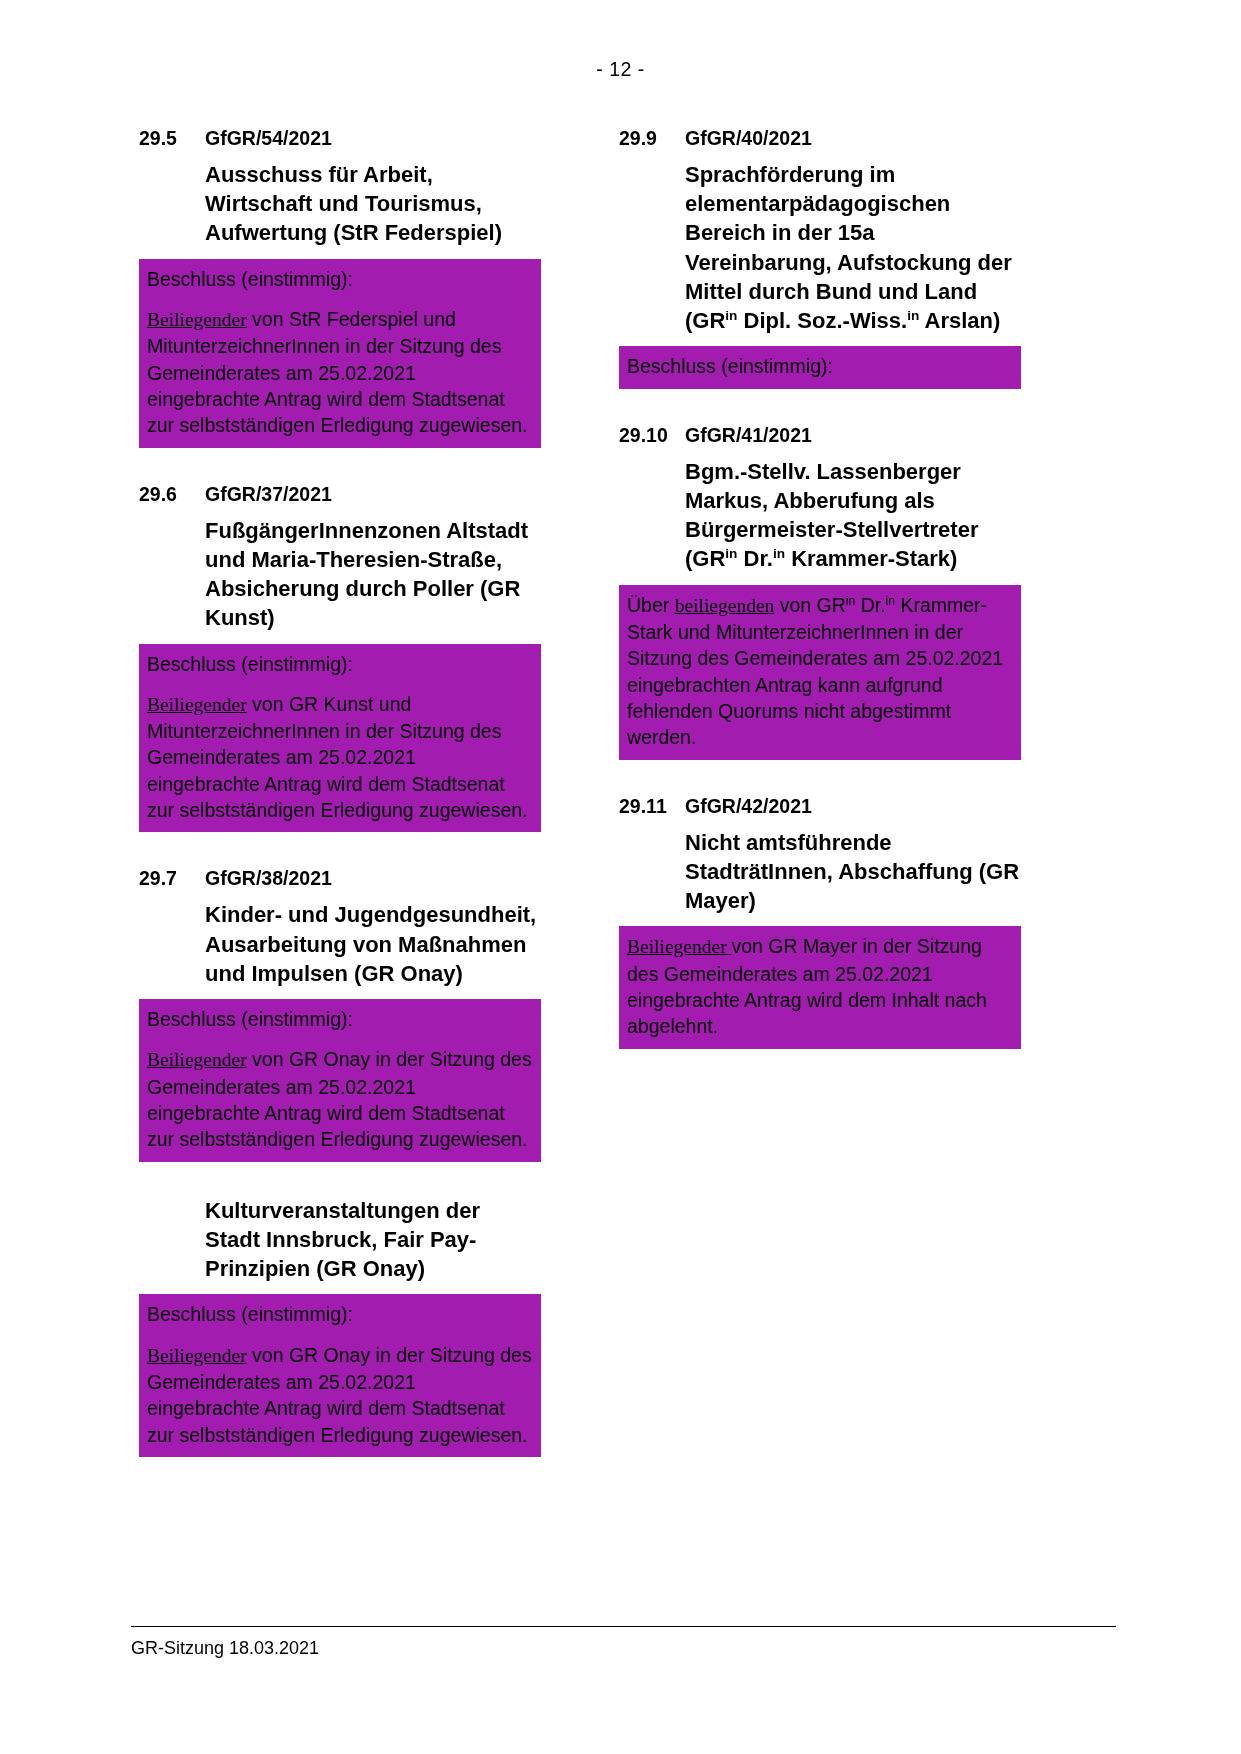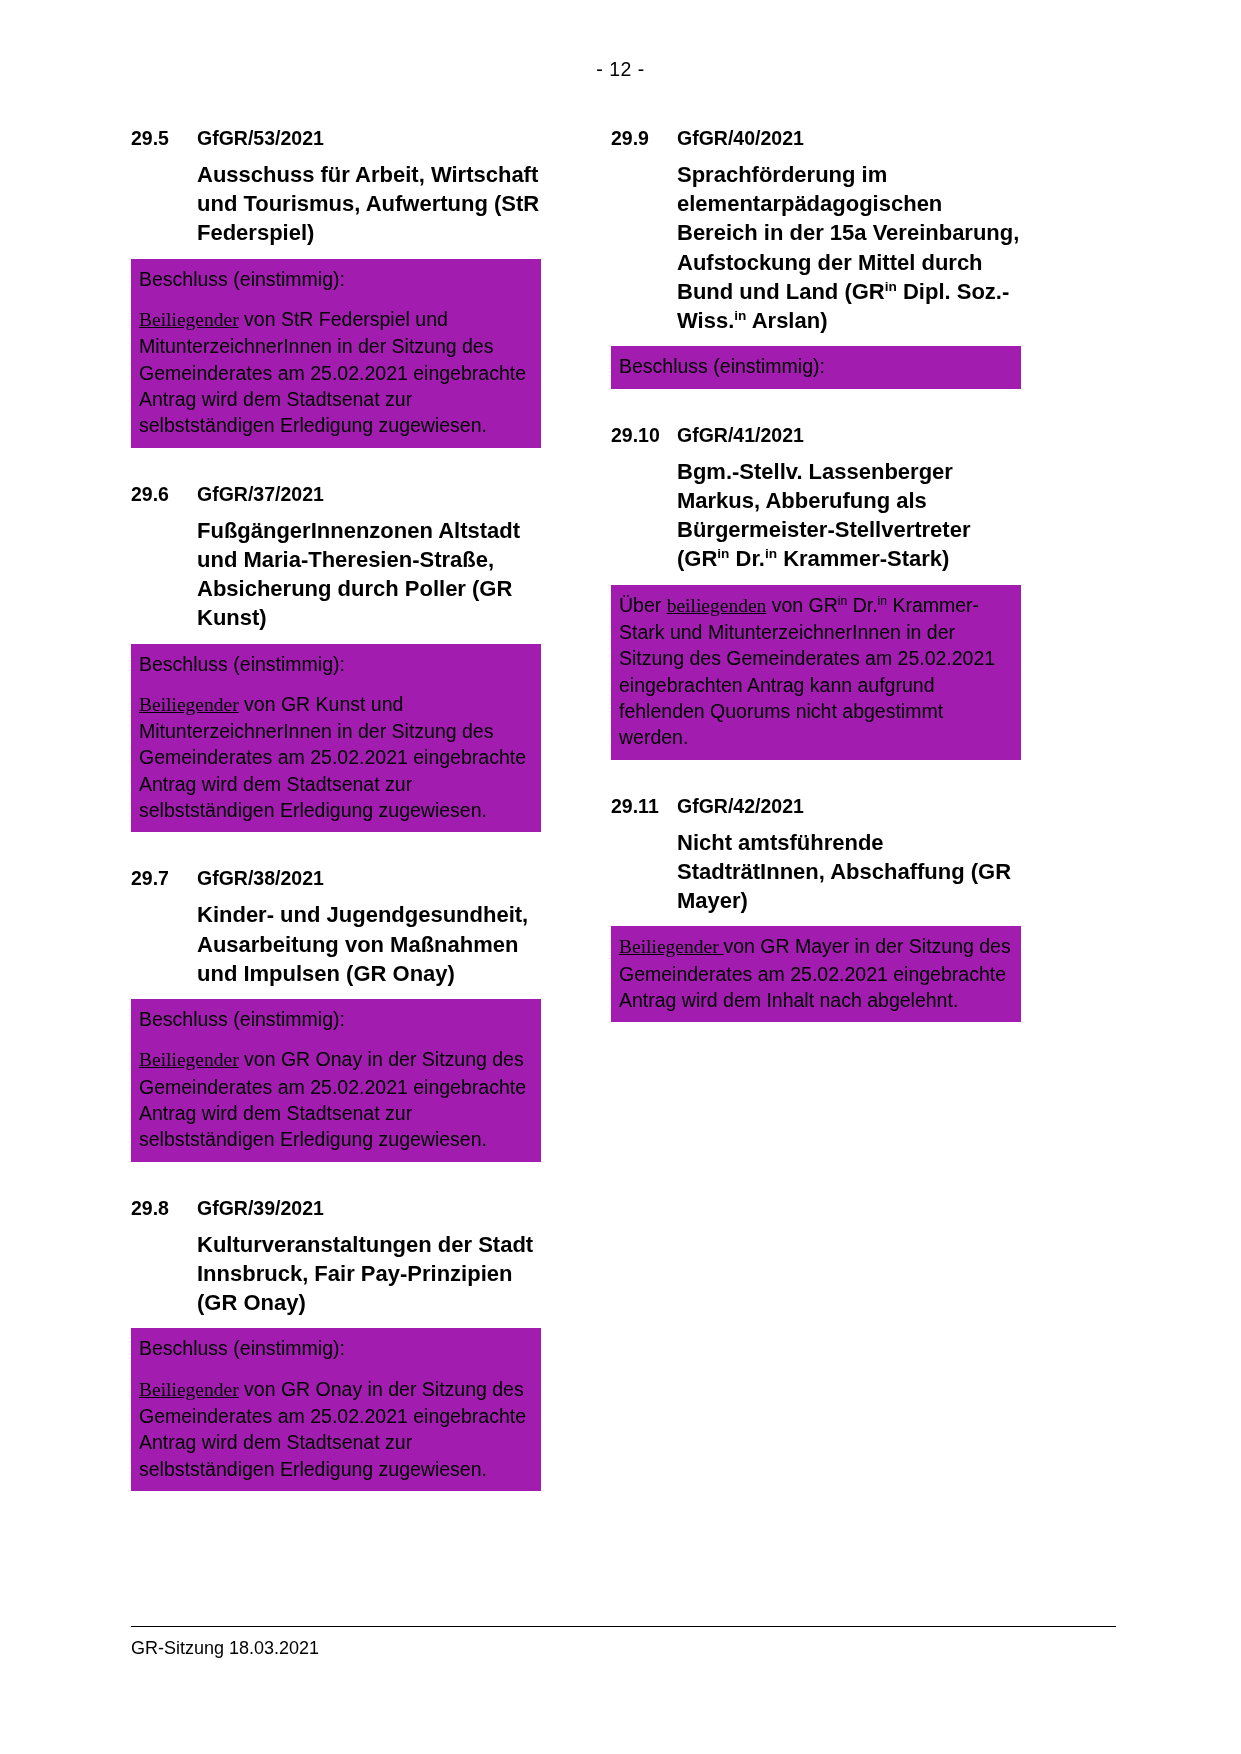--- a/index.html
+++ b/index.html
@@ -38,20 +38,21 @@
     gap: 70px;
   }
   .col {
     width: 410px;
   }
   .col-right {
     width: 410px;
   }
   .item {
     margin-bottom: 34px;
+    margin-left: 8px;
   }
   .item-head {
     display: flex;
     font-weight: bold;
     font-size: 19.5px;
     line-height: 1.28;
     margin-bottom: 9px;
   }
   .item-num {
     width: 66px;
@@ -110,21 +111,21 @@
 
   <div class="page-number">- 12 -</div>
 
   <div class="columns">
 
     <div class="col">
 
       <div class="item">
         <div class="item-head">
           <span class="item-num">29.5</span>
-          <span class="item-id">GfGR/53/2021</span>
+          <span class="item-id">GfGR/54/2021</span>
         </div>
         <div class="item-title">Ausschuss für Arbeit, Wirtschaft und Tourismus, Aufwertung (StR Federspiel)</div>
         <div class="shaded">
           <p>Beschluss (einstimmig):</p>
           <p><span class="u">Beiliegender</span><span> von StR Federspiel und MitunterzeichnerInnen in der Sitzung des Gemeinderates am 25.02.2021 eingebrachte Antrag wird dem Stadtsenat zur selbstständigen Erledigung zugewiesen.</span></p>
         </div>
       </div>
 
       <div class="item">
         <div class="item-head">
@@ -144,24 +145,20 @@
           <span class="item-id">GfGR/38/2021</span>
         </div>
         <div class="item-title">Kinder- und Jugendgesundheit, Ausarbeitung von Maßnahmen und Impulsen (GR Onay)</div>
         <div class="shaded">
           <p>Beschluss (einstimmig):</p>
           <p><span class="u">Beiliegender</span><span> von GR Onay in der Sitzung des Gemeinderates am 25.02.2021 eingebrachte Antrag wird dem Stadtsenat zur selbstständigen Erledigung zugewiesen.</span></p>
         </div>
       </div>
 
       <div class="item">
-        <div class="item-head">
-          <span class="item-num">29.8</span>
-          <span class="item-id">GfGR/39/2021</span>
-        </div>
         <div class="item-title">Kulturveranstaltungen der Stadt Innsbruck, Fair Pay-Prinzipien (GR Onay)</div>
         <div class="shaded">
           <p>Beschluss (einstimmig):</p>
           <p><span class="u">Beiliegender</span><span> von GR Onay in der Sitzung des Gemeinderates am 25.02.2021 eingebrachte Antrag wird dem Stadtsenat zur selbstständigen Erledigung zugewiesen.</span></p>
         </div>
       </div>
 
     </div>
 
     <div class="col-right">

